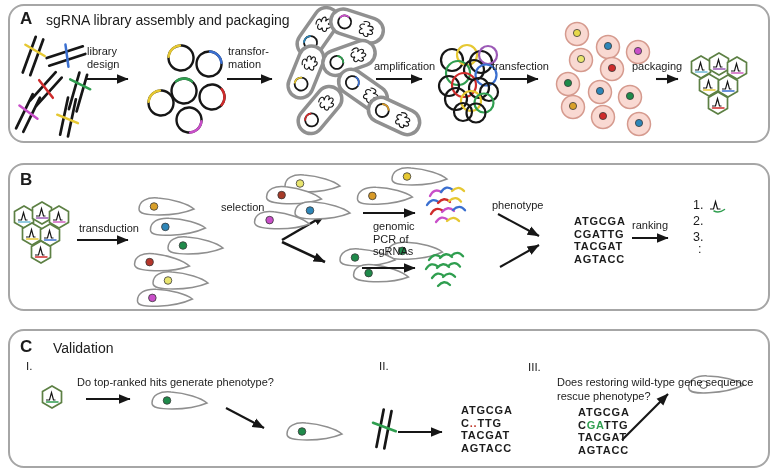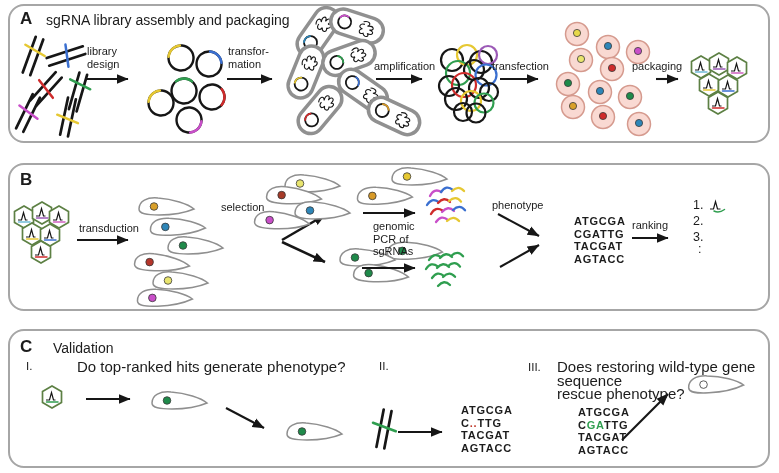--- a/index.html
+++ b/index.html
@@ -7,21 +7,21 @@
        font-family:"Liberation Sans",sans-serif;color:#1c1c1c;}
   .panel{position:absolute;left:8px;width:762px;border:2px solid #a6a6a6;border-radius:16px;
          background:#fff;box-sizing:border-box;}
   #pA{top:4px;height:139px}
   #pB{top:163px;height:148px}
   #pC{top:329px;height:139px}
   .gfx{position:absolute;left:0;top:0;width:779px;height:473px;pointer-events:none;}
   .letter{position:absolute;font-weight:700;font-size:17px;line-height:17px;}
   .ptitle{position:absolute;font-size:14px;line-height:16px;}
   .t{position:absolute;font-size:11px;line-height:12.5px;white-space:pre-line;}
-  .q{position:absolute;font-size:15px;line-height:13.5px;white-space:pre-line;}
+  .q{position:absolute;font-size:11px;line-height:13.5px;white-space:pre-line;margin-top:16px;}
   .rom{position:absolute;font-size:11.5px;font-weight:400;}
   .seq{position:absolute;font-weight:700;font-size:11px;line-height:12.7px;letter-spacing:0.8px;}
   .seq .red{color:#c0392b;}
   .seq .grn{color:#2f9e4f;text-align:center;}
   .rank{position:absolute;font-size:12.5px;line-height:13px;}
   
   .ar{stroke:#161616;stroke-width:2.1;fill:none;marker-end:url(#ah);}
   .ar2{stroke-width:2.5;}
   .dnl{stroke:#161616;stroke-width:2.7;stroke-linecap:round;}
   .xln{stroke-width:2.5;stroke-linecap:round;fill:none;}

